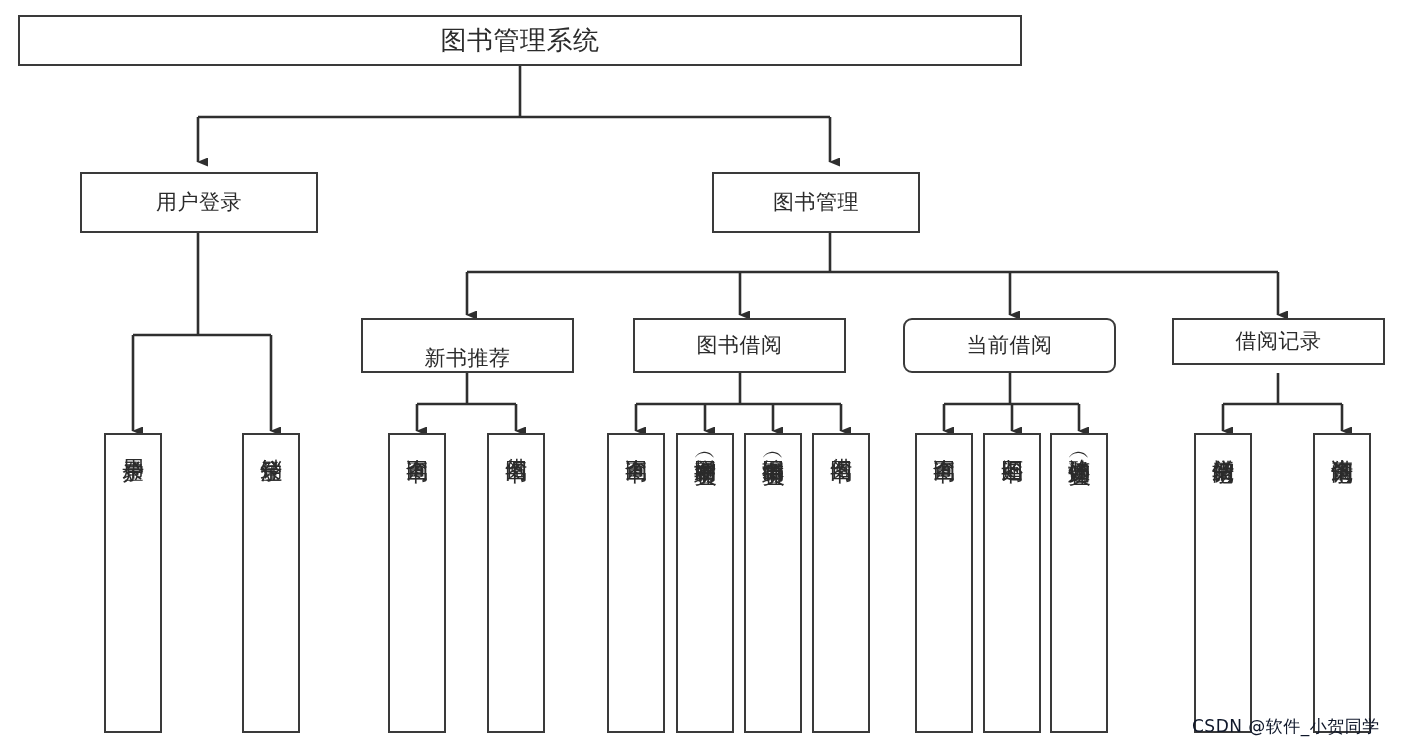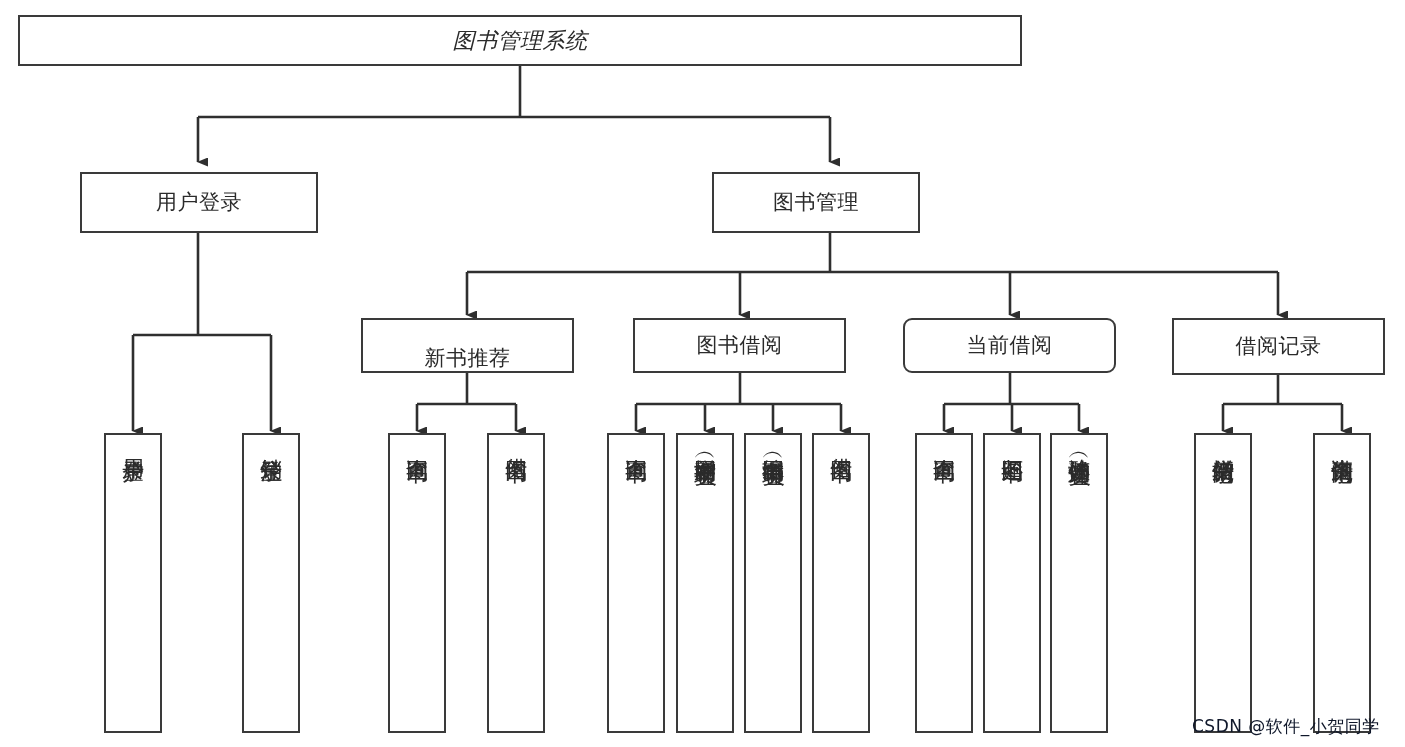--- a/index.html
+++ b/index.html
@@ -42,22 +42,21 @@
     line-height: 1.18;
     color: #2b2b2b;
   }
   
   .node.horiz .node-label {
     writing-mode: horizontal-tb;
     font-size: 21px;
     letter-spacing: 0.5px;
   }
   .node.root .node-label {
-    font-size: 22px;
-    font-style: italic;
+    font-size: 26px;
   }
   
   .node.vert {
     align-items: flex-start;
     padding-top: 6px;
   }
   .node.vert .node-label {
     writing-mode: vertical-rl;
     text-orientation: upright;
     font-size: 22px;
@@ -141,21 +140,21 @@
 
   <div class="node horiz" style="left:361px; top:318px; width:213px; height:55px;align-items:flex-end;">
     <span class="node-label">新书推荐</span>
   </div>
   <div class="node horiz" style="left:633px; top:318px; width:213px; height:55px;">
     <span class="node-label">图书借阅</span>
   </div>
   <div class="node horiz" style="left:903px; top:318px; width:213px; height:55px;border-radius:9px;">
     <span class="node-label">当前借阅</span>
   </div>
-  <div class="node horiz" style="left:1172px; top:318px; width:213px; height:57px;">
+  <div class="node horiz" style="left:1172px; top:318px; width:213px; height:47px;">
     <span class="node-label">借阅记录</span>
   </div>
 
   <div class="node vert" style="left:104px; top:433px; width:58px; height:300px;">
     <span class="node-label">用户登录</span>
   </div>
   <div class="node vert" style="left:242px; top:433px; width:58px; height:300px;">
     <span class="node-label">注销登录</span>
   </div>
 

